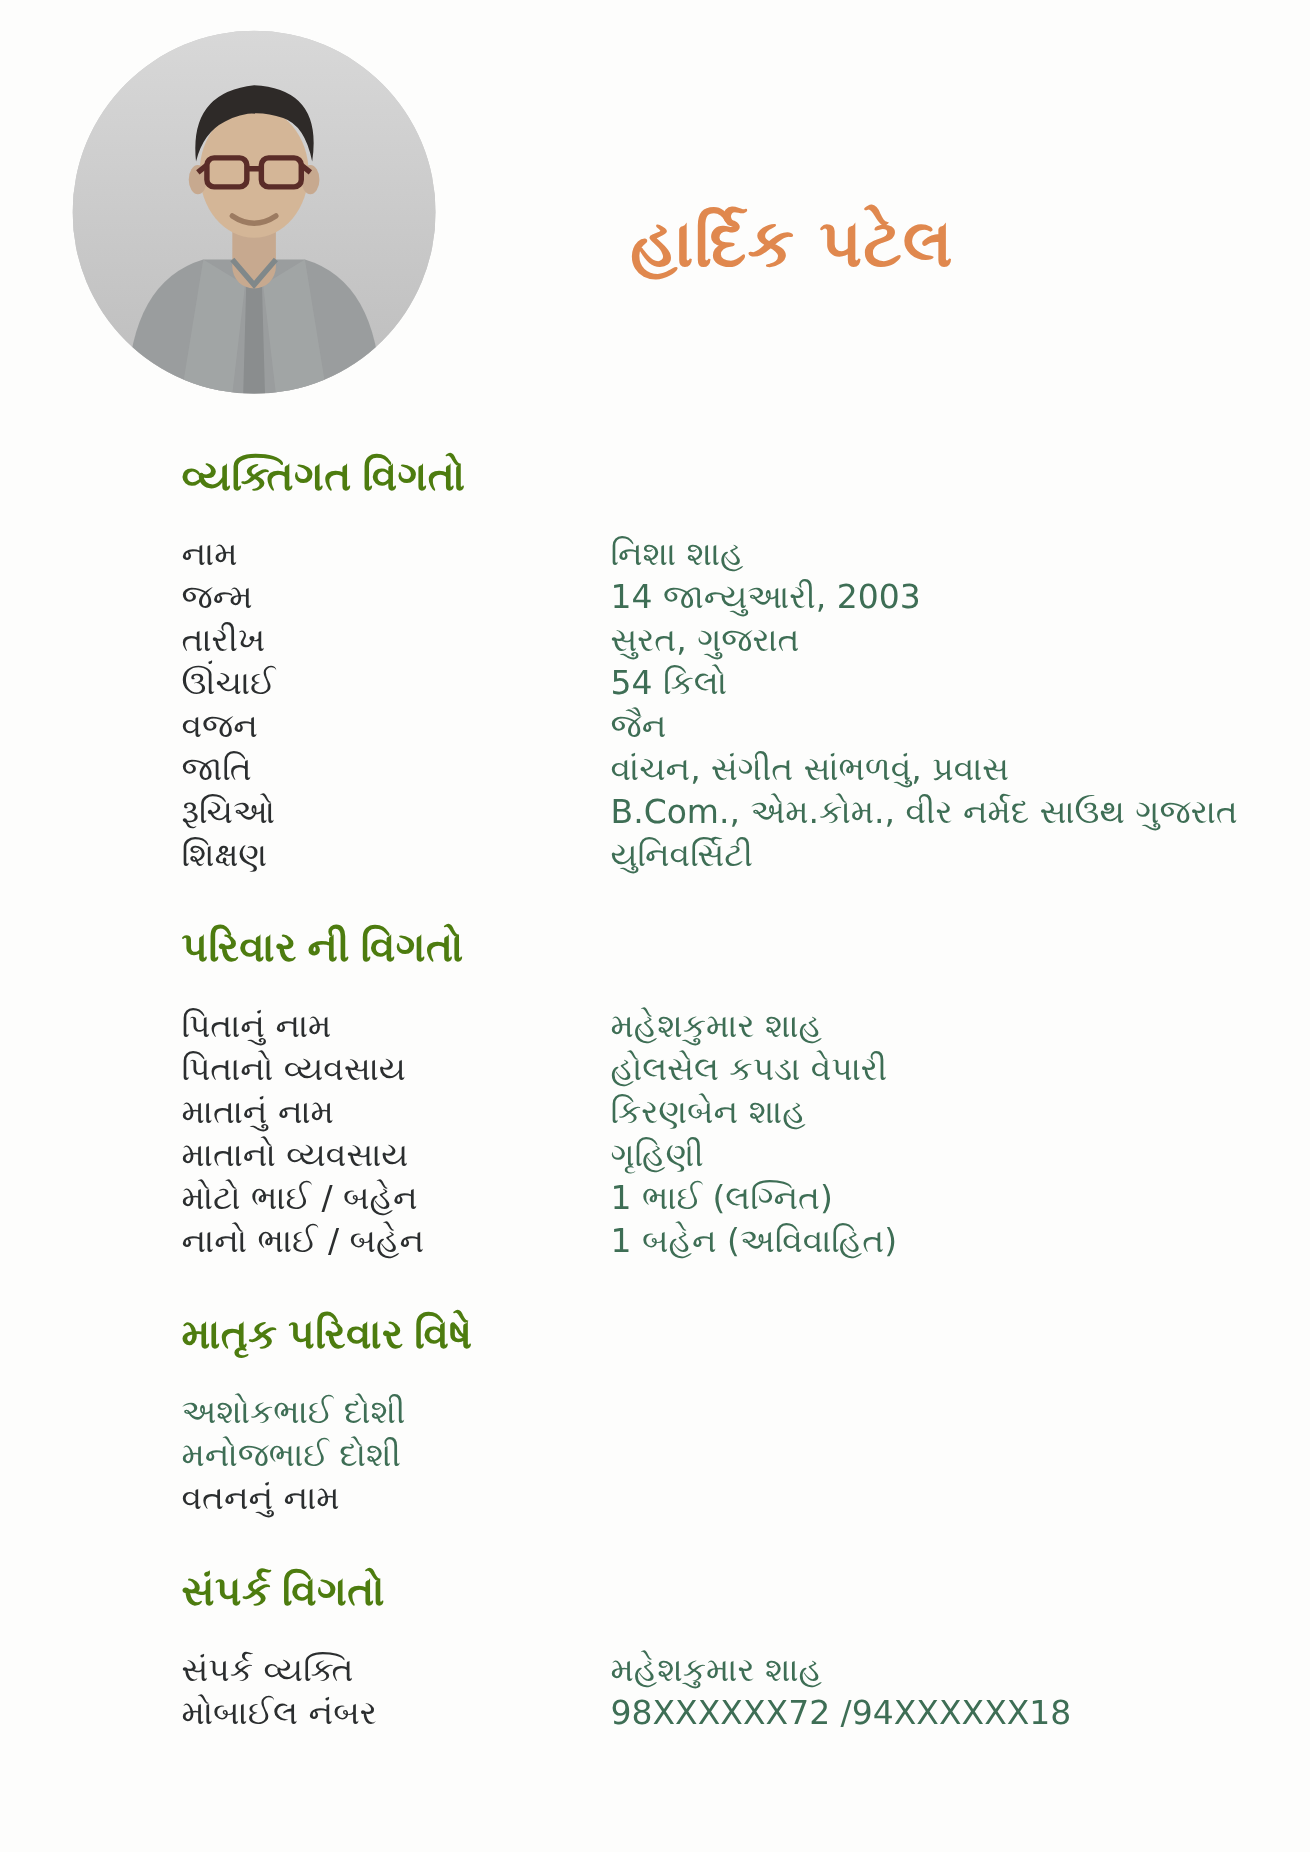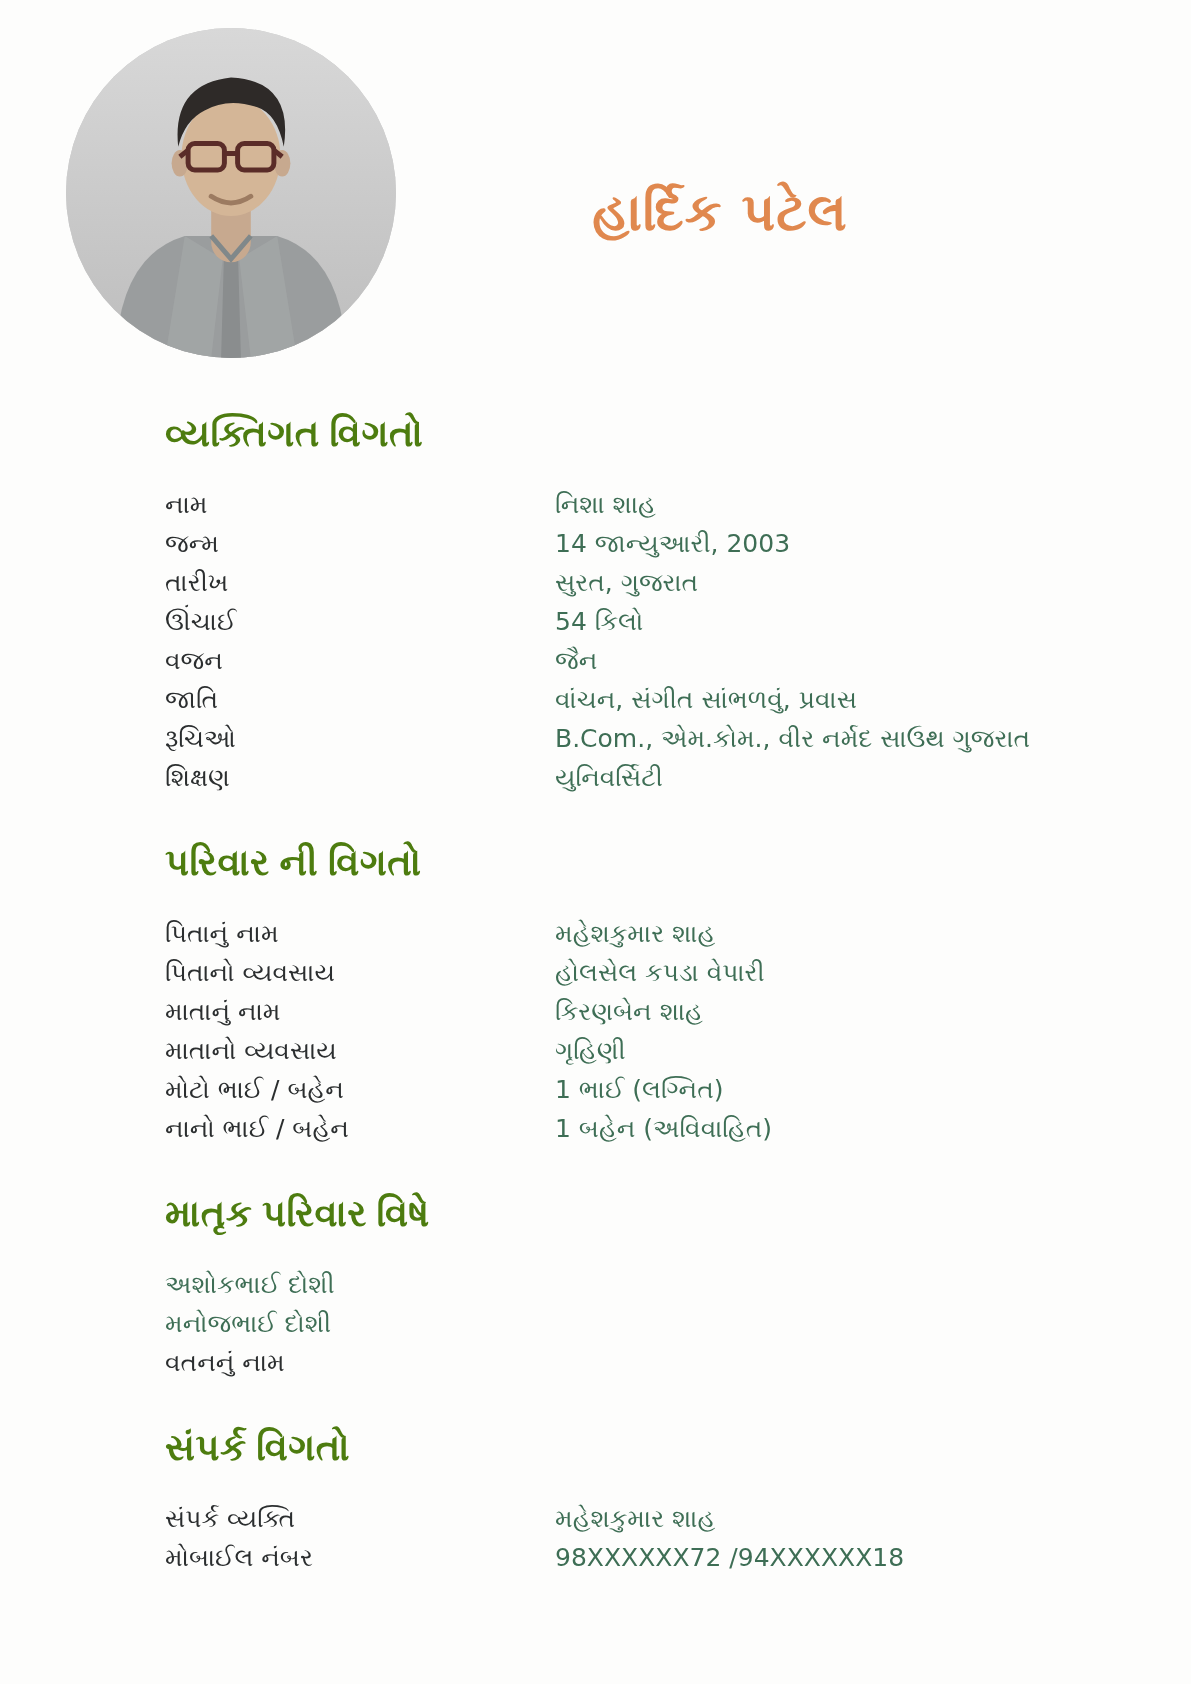--- a/index.html
+++ b/index.html
@@ -14,37 +14,37 @@
   
   .photo-wrap{
     position:absolute;left:66px;top:28px;
     width:330px;height:330px;border-radius:50%;
     overflow:hidden;background:#c9c9c9;
   }
   .photo-wrap svg{display:block;width:100%;height:100%;}
   .page-title{
     position:absolute;left:450px;top:148px;width:540px;
     text-align:center;
-    font-size:52px;font-weight:bold;letter-spacing:1px;
+    font-size:60px;font-weight:bold;letter-spacing:1px;
     color:var(--accent);
     line-height:1.15;
   }
   
   .content{
     position:absolute;top:412px;left:165px;right:55px;
   }
   .section{margin-bottom:44px;}
   .section-heading{
     font-size:37px;font-weight:bold;color:#4d7c0f;
     margin:0 0 30px 0;letter-spacing:.5px;font-family:Liberation Serif, serif;
   }
   .rows{display:flex;flex-direction:column;}
   .row{
     display:grid;grid-template-columns:390px 1fr;
-    font-size:25px;line-height:39px;
+    font-size:30px;line-height:39px;
   }
   .row .label{color:#2b2e2f;}
   .row .value{color:var(--green);}
   
   .section + .section{margin-top:2px;}
 </style>
 </head>
 <body>
 
 <div class="page" style="--accent: #E0884E; --green: #3E6E55;">

